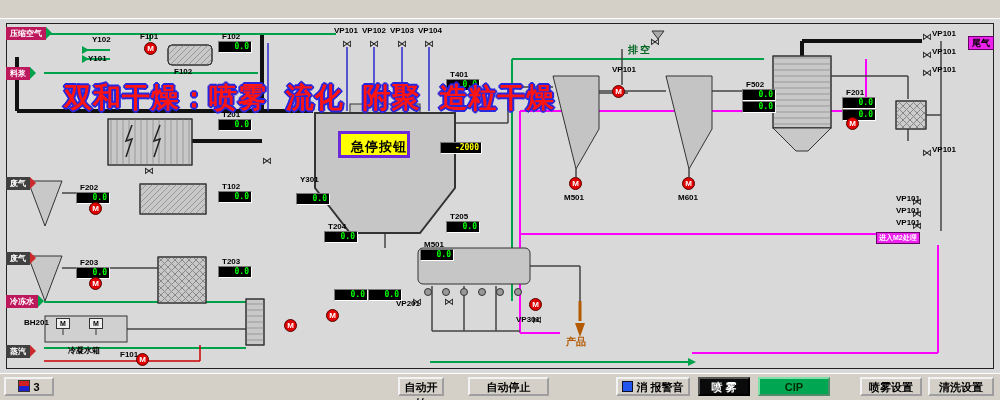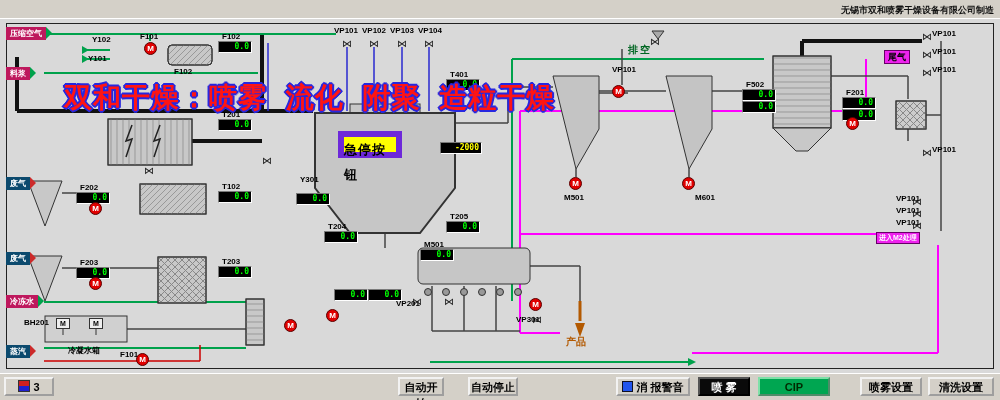--- a/index.html
+++ b/index.html
@@ -31,33 +31,33 @@
     font:bold 8px "Liberation Sans",sans-serif;text-align:center;line-height:12px;
     z-index:22;cursor:pointer;box-sizing:border-box}
   .valve{position:absolute;font-size:10px;line-height:9px;color:#1a1a1a;z-index:21;cursor:pointer}
   .agit{position:absolute;width:14px;height:11px;background:#eee;border:1px solid #333;
     font:bold 7px "Liberation Sans",sans-serif;color:#000;text-align:center;line-height:10px;
     z-index:21;box-sizing:border-box}
   .flowlab{position:absolute;height:13px;color:#fff;
     font:bold 8px "Liberation Sans",sans-serif;line-height:13px;padding:0 4px;z-index:22}
   .flowlab:after{content:"";position:absolute;right:-6px;top:0;border:6.5px solid transparent;border-right-width:0}
   .flowlab.green{background:#be185d}.flowlab.green:after{border-left-color:#00a14b}
-  .flowlab.red{background:#0c4a6e}.flowlab.red:after{border-left-color:#cc2a2a}
+  .flowlab.red{background:#404040}.flowlab.red:after{border-left-color:#cc2a2a}
   .arrowg{position:absolute;width:0;height:0;border:4px solid transparent;
     border-left:7px solid #00a14b;border-right-width:0;z-index:21}
   .ml-vent{position:absolute;font:bold 10px "Liberation Sans",sans-serif;color:#006622;z-index:21;letter-spacing:2px}
   .ml-product{position:absolute;font:bold 10px "Liberation Sans",sans-serif;color:#b35900;z-index:21}
   .ml-plain{position:absolute;font:bold 8px "Liberation Sans",sans-serif;color:#000;z-index:21}
   .ml-mbox{position:absolute;background:#ee22ee;border:1px solid #660066;color:#000;
     font:bold 9px "Liberation Sans",sans-serif;padding:0 3px;line-height:12px;z-index:21}
   .ml-mbox-sm{position:absolute;background:#ee22ee;border:1px solid #660066;color:#fff;
     font:bold 7px "Liberation Sans",sans-serif;padding:0 2px;line-height:10px;z-index:21}
-  #estop{position:absolute;left:338px;top:130px;width:64px;height:27px;background:#ffff00;
-    border:6px solid #6d28d9;z-index:30;font:bold 13px "Liberation Sans",sans-serif;color:#000;
-    text-align:left;line-height:25px;cursor:pointer;box-sizing:border-box;letter-spacing:1px}
+  #estop{position:absolute;left:338px;top:130px;width:72px;height:27px;background:#ffff00;
+    border:3px solid #6d28d9;z-index:30;font:bold 13px "Liberation Sans",sans-serif;color:#000;
+    text-align:right;line-height:25px;cursor:pointer;box-sizing:border-box;letter-spacing:1px}
   #watermark{position:absolute;left:64px;top:78px;z-index:40;pointer-events:none;
     font:bold 28px "Liberation Sans",sans-serif;color:#ff1414;word-spacing:10px;letter-spacing:1px;
     text-shadow:-2px 0 0 #2727e0,2px 0 0 #2727e0,0 -2px 0 #2727e0,0 2px 0 #2727e0,
       -1px -1px 0 #2727e0,1px 1px 0 #2727e0,-1px 1px 0 #2727e0,1px -1px 0 #2727e0}
   
   #footer{position:absolute;left:0;bottom:0;width:1000px;height:26px;background:#d4d0c8;
     border-top:1px solid #fff;z-index:50}
   .fbtn{position:absolute;top:3px;height:19px;background:#d4d0c8;
     border:2px outset #f2f2f2;font:bold 11px "Liberation Sans",sans-serif;color:#000;
     text-align:center;line-height:16px;cursor:pointer;box-sizing:border-box;padding:0}
@@ -68,21 +68,20 @@
     font:bold 12px "Liberation Sans",sans-serif;text-align:center;line-height:16px;z-index:51}
   .picon{display:inline-block;width:10px;height:10px;margin-right:3px;vertical-align:-1px;
     background:linear-gradient(#d02020 50%,#2020d0 50%);border:1px solid #333}
   .bicon{display:inline-block;width:9px;height:9px;margin-right:3px;vertical-align:-1px;
     background:#2255ee;border:1px solid #112;}
 </style>
 </head>
 <body>
 
 <div id="titlebar">
-  <span class="maker">无锡市双和喷雾干燥设备有限公司制造</span>
 </div>
 
 <div id="canvas">
   <div id="innerframe"></div>
 
   <svg class="pipes" width="1000" height="400">
     <defs>
       <pattern id="hv" width="6" height="6" patternUnits="userSpaceOnUse">
           <path d="M3 0V6" stroke="#999" stroke-width="1"></path>
         </pattern>
@@ -165,21 +164,21 @@
       <div class="tag" style="left: 418px; top: 25px;">VP104</div>
       <div class="tag" style="left: 612px; top: 64px;">VP101</div>
       <div class="tag" style="left: 932px; top: 28px;">VP101</div>
       <div class="tag" style="left: 932px; top: 46px;">VP101</div>
       <div class="tag" style="left: 932px; top: 64px;">VP101</div>
       <div class="tag" style="left: 932px; top: 144px;">VP101</div>
       <div class="tag" style="left: 896px; top: 193px;">VP101</div>
       <div class="tag" style="left: 896px; top: 205px;">VP101</div>
       <div class="tag" style="left: 896px; top: 217px;">VP101</div>
       <div class="tag" style="left: 564px; top: 192px;">M501</div>
-      <div class="tag" style="left: 678px; top: 192px; margin-left: 17px;">M601</div>
+      <div class="tag" style="left: 678px; top: 192px;">M601</div>
       <div class="tag" style="left: 396px; top: 298px;">VP201</div>
       <div class="tag" style="left: 516px; top: 314px;">VP301</div>
       <div class="tag" style="left: 24px; top: 317px;">BH201</div>
       <div class="tag" style="left: 120px; top: 349px;">F101</div>
       <div class="tag" style="left: 222px; top: 31px;">F102</div>
       <div class="disp" style="left: 218px; top: 40px;">0.0</div>
       <div class="tag" style="left: 222px; top: 109px;">T201</div>
       <div class="disp" style="left: 218px; top: 118px;">0.0</div>
       <div class="tag" style="left: 222px; top: 181px;">T102</div>
       <div class="disp" style="left: 218px; top: 190px;">0.0</div>
@@ -234,29 +233,29 @@
       <div class="valve" style="left: 412px; top: 296px;">⋈</div>
       <div class="valve" style="left: 444px; top: 296px;">⋈</div>
       <div class="valve" style="left: 532px; top: 314px;">⋈</div>
       <div class="valve" style="left: 650px; top: 36px;">⋈</div>
       <div class="valve" style="left: 262px; top: 155px;">⋈</div>
       <div class="agit" style="left: 56px; top: 317px;">M</div>
       <div class="agit" style="left: 89px; top: 317px;">M</div>
       <div class="arrowg" style="left: 82px; top: 45px;"></div>
       <div class="arrowg" style="left: 82px; top: 54px;"></div>
       <div class="ml-vent" style="left: 628px; top: 42px;">排空</div>
-      <div class="ml-mbox" style="left: 884px; top: 35px; margin-top: 14px;">尾气</div>
+      <div class="ml-mbox" style="left: 968px; top: 35px;">尾气</div>
       <div class="ml-product" style="left: 566px; top: 334px;">产品</div>
       <div class="ml-plain" style="left: 68px; top: 344px;">冷凝水箱</div>
       <div class="ml-mbox-sm" style="left: 876px; top: 231px;">进入M2处理</div>
     </div>
 </div>
 
 <div id="footer">
   <button class="fbtn" style="left:4px;width:50px"><span class="picon"></span><span>3</span></button>
   <button class="fbtn" style="left:398px;width:46px">自动开始</button>
-  <button class="fbtn" style="left:468px;width:50px">自动停止</button>
+  <button class="fbtn" style="left:468px;width:81px">自动停止</button>
   <button class="fbtn" style="left:616px;width:74px"><span class="bicon"></span><span>消 报警音</span></button>
   <button class="fbtn dark" style="left:698px;width:52px">喷 雾</button>
   <button class="fbtn green" style="left:758px;width:72px">CIP</button>
   <button class="fbtn" style="left:860px;width:62px">喷雾设置</button>
   <button class="fbtn" style="left:928px;width:66px">清洗设置</button>
 </div>
 
 </body></html>

